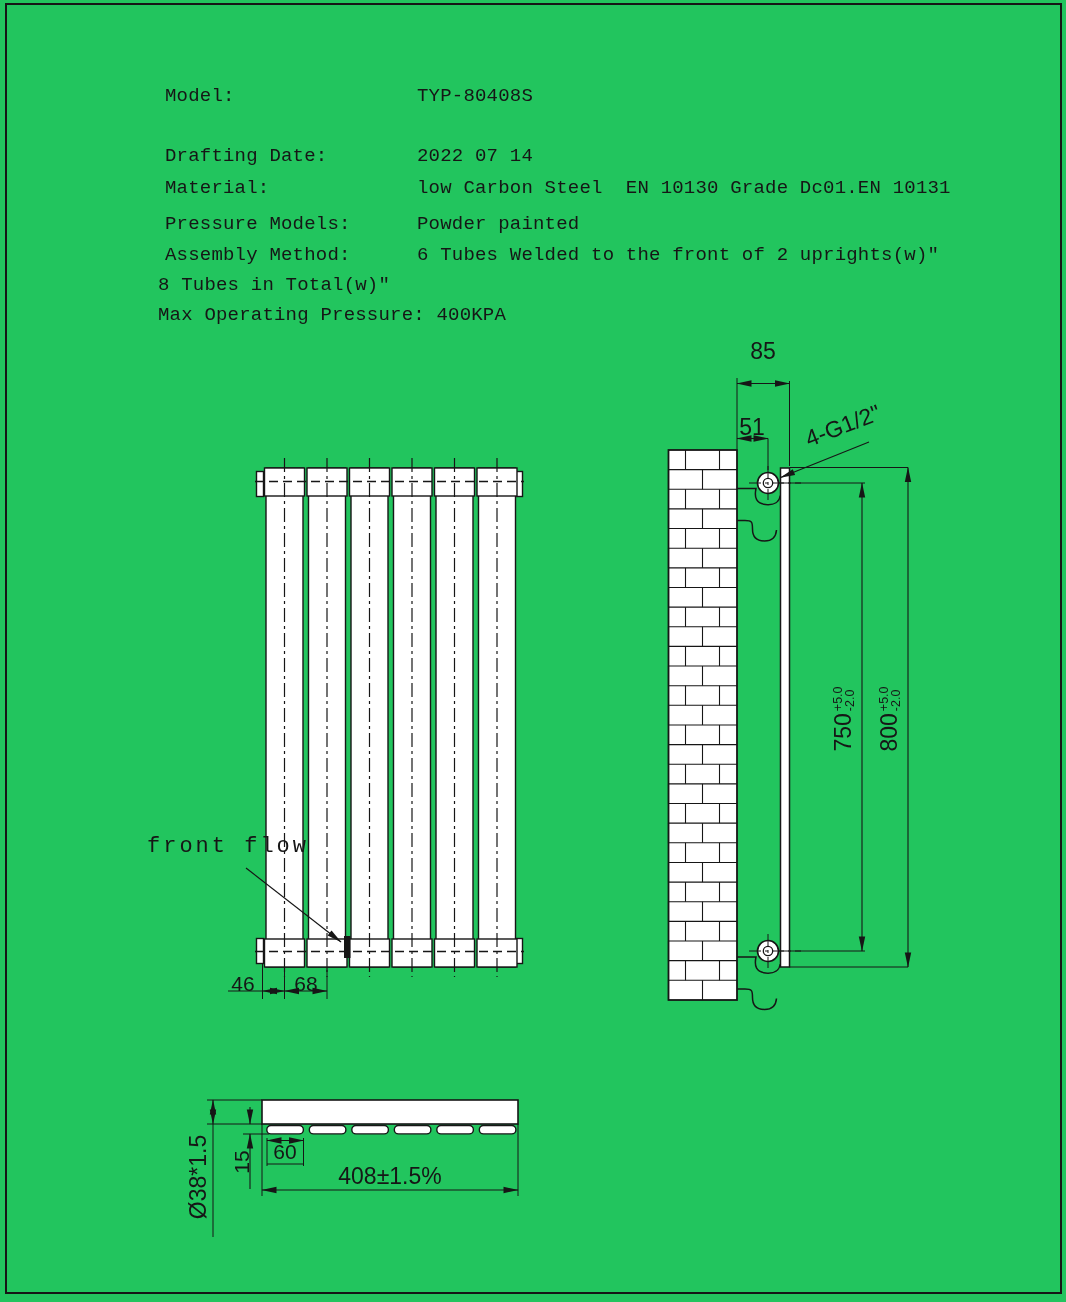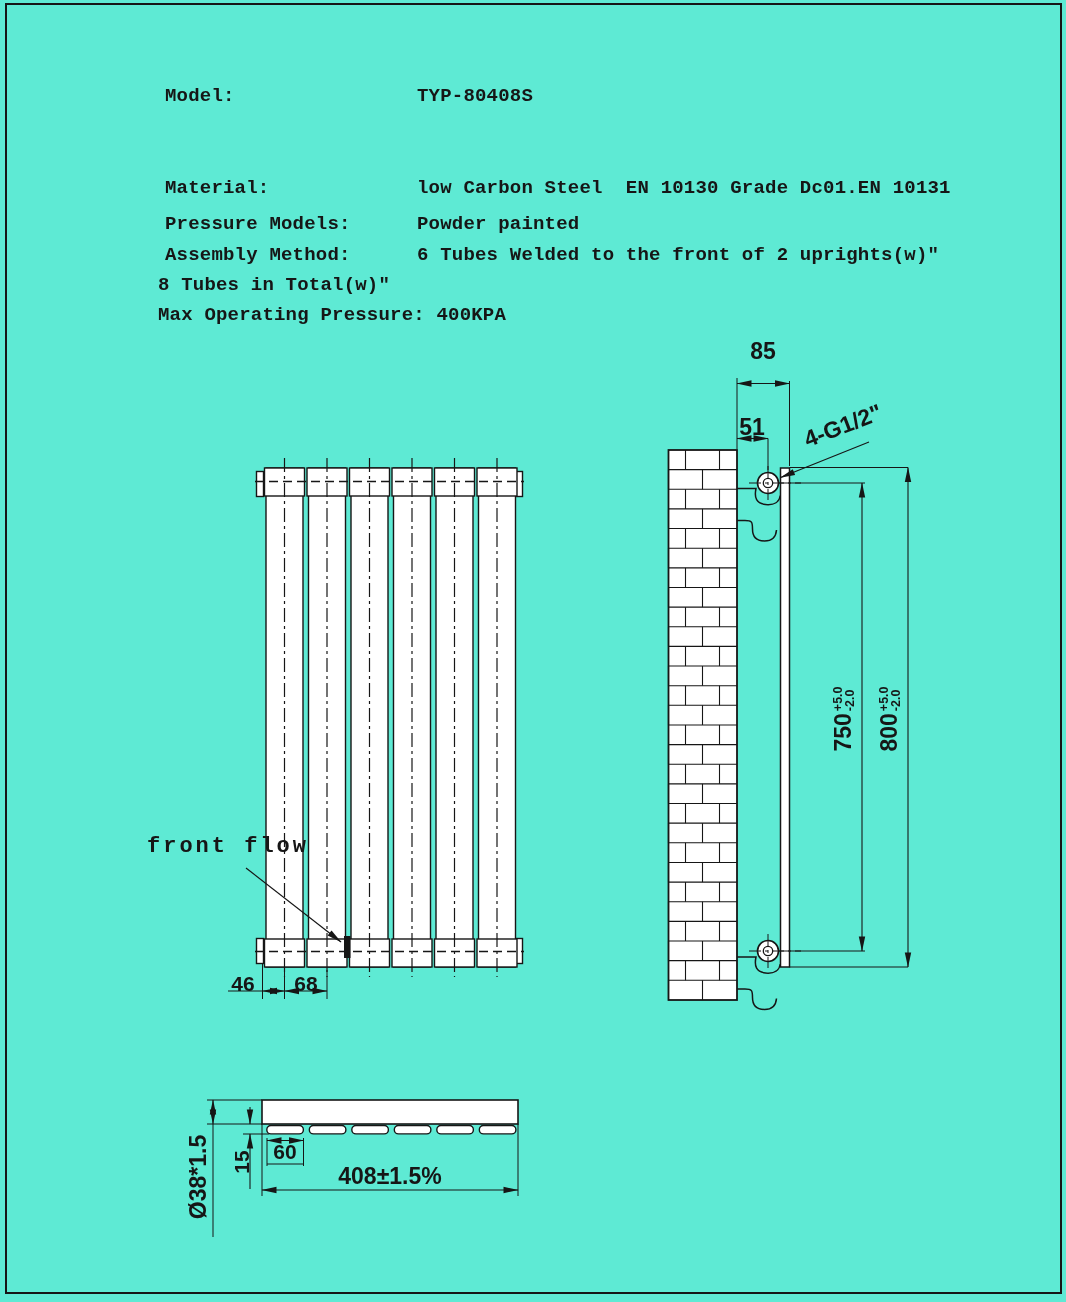--- a/index.html
+++ b/index.html
@@ -1,17 +1,17 @@
 <!DOCTYPE html>
 <html><head>
 <meta charset="utf-8">
 <style>
   html,body{margin:0;padding:0;background:#ffffff;}
-  #page{position:relative;width:1066px;height:1302px;background:#5eead4;overflow:hidden;
-        font-family:"Liberation Sans",sans-serif;color:#161616;font-weight:bold;}
+  #page{position:relative;width:1066px;height:1302px;background:#22c55e;overflow:hidden;
+        font-family:"Liberation Sans",sans-serif;color:#161616;}
   #frame{position:absolute;left:5px;top:3px;width:1053px;height:1287px;border:2.5px solid #161616;}
   svg{position:absolute;left:0;top:0;}
   .txt{position:absolute;white-space:pre;}
   .hdr{font-family:"Liberation Mono","DejaVu Sans Mono",monospace;font-size:19px;line-height:21px;
        letter-spacing:0.2px;}
   .hdr .lab{display:inline-block;width:252px;white-space:pre;}
   .hdr .val{white-space:pre;}
   .dim{position:absolute;font-size:21px;transform:translate(-50%,-50%);white-space:pre;}
   .dim.big{font-size:23px;}
   .rot90{transform:translate(-50%,-50%) rotate(-90deg);}
@@ -22,20 +22,21 @@
   .tol{display:inline-flex;flex-direction:column;font-size:12.5px;line-height:12px;font-style:normal;}
   .tol i{font-style:normal;}
 </style>
 </head>
 <body>
 
 <div id="page">
   <div id="frame"></div>
 
   <div class="txt hdr" style="left:165px;top:86px;"><span class="lab">Model:</span><span class="val">TYP-80408S</span></div>
+  <div class="txt hdr" style="left:165px;top:146px;"><span class="lab">Drafting Date:</span><span class="val">2022 07 14</span></div>
   <div class="txt hdr" style="left:165px;top:178px;"><span class="lab">Material:</span><span class="val">low Carbon Steel  EN 10130 Grade Dc01.EN 10131</span></div>
   <div class="txt hdr" style="left:165px;top:214px;"><span class="lab">Pressure Models:</span><span class="val">Powder painted</span></div>
   <div class="txt hdr" style="left:165px;top:245px;"><span class="lab">Assembly Method:</span><span class="val">6 Tubes Welded to the front of 2 uprights(w)"</span></div>
   <div class="txt hdr" style="left:158px;top:275px;">8 Tubes in Total(w)"</div>
   <div class="txt hdr" style="left:158px;top:305px;">Max Operating Pressure: 400KPA</div>
 
   <svg id="cad" width="1066" height="1302" viewBox="0 0 1066 1302">
     <defs>
       <marker id="arw" markerUnits="userSpaceOnUse" markerWidth="16" markerHeight="8" viewBox="0 0 16 8" refX="15" refY="4" orient="auto-start-reverse">
         <path d="M0.5,0.8 L15.5,4 L0.5,7.2 Z" fill="#161616"></path>

